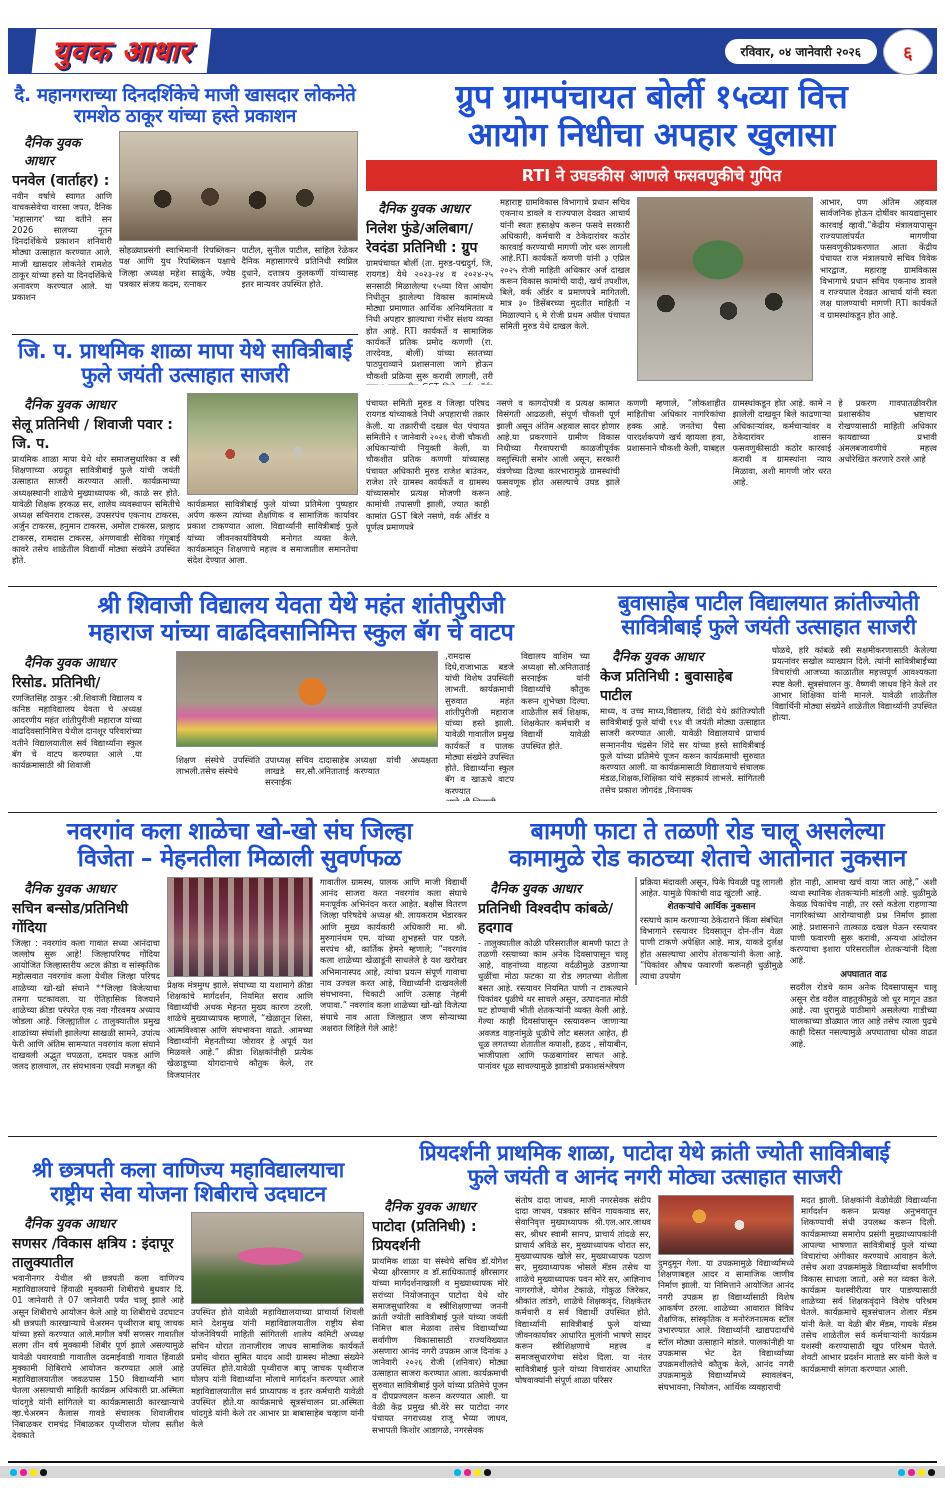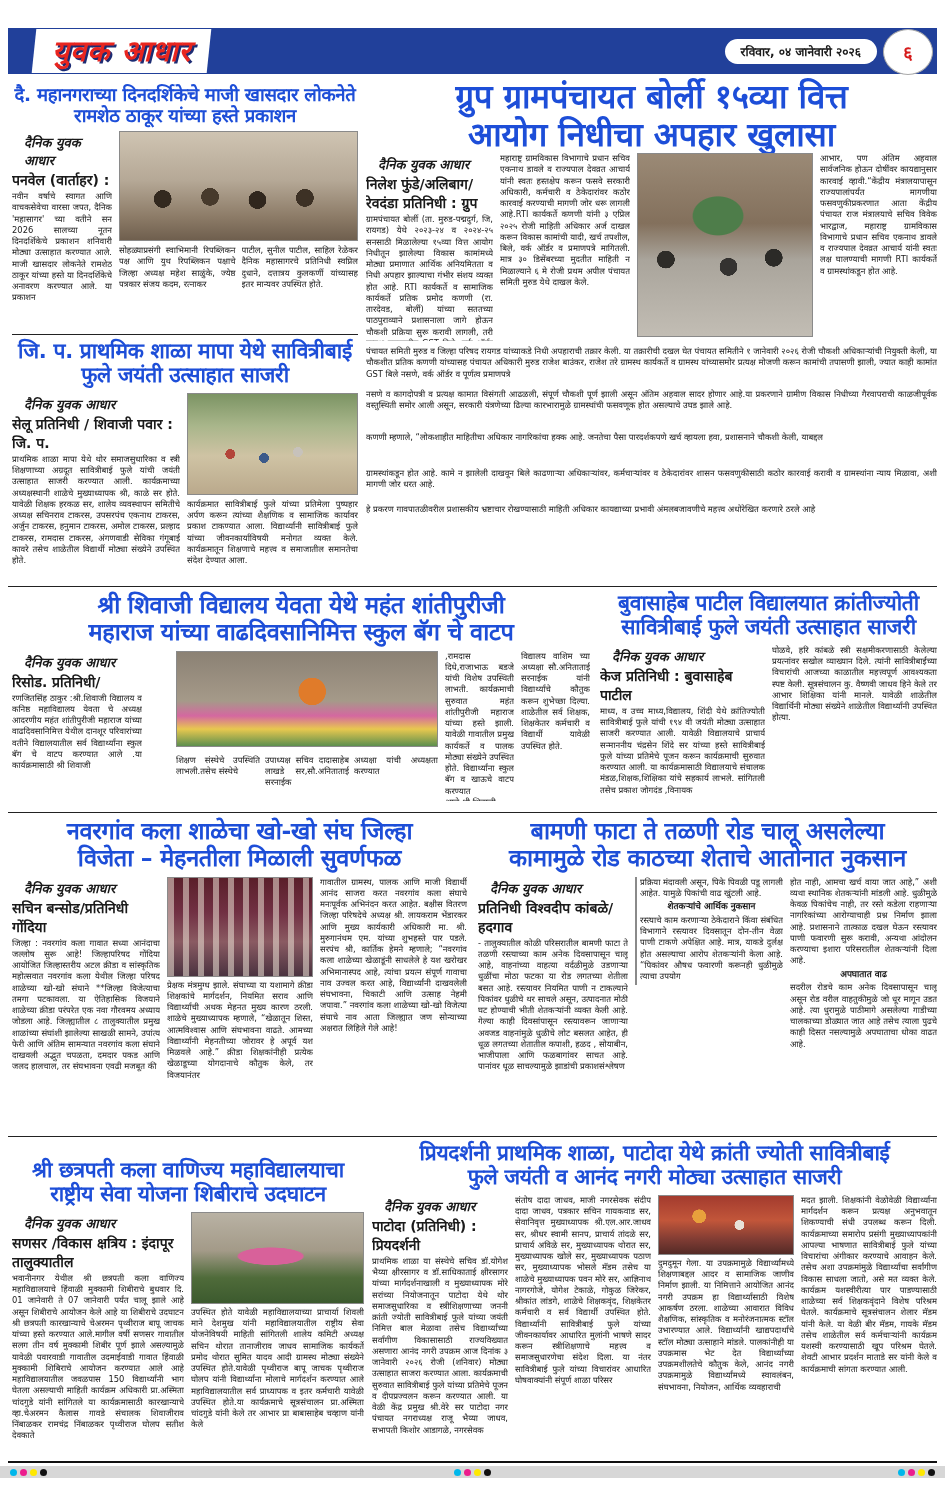--- a/index.html
+++ b/index.html
@@ -120,31 +120,32 @@
       <div style="flex:1;display:flex;flex-direction:column;gap:4px;">
         <div class="photo ph-school" style="height:102px;"></div>
         <div class="bodytext" style="flex:1;">कार्यक्रमात सावित्रीबाई फुले यांच्या प्रतिमेला पुष्पहार अर्पण करून त्यांच्या शैक्षणिक व सामाजिक कार्यावर प्रकाश टाकण्यात आला. विद्यार्थ्यांनी सावित्रीबाई फुले यांच्या जीवनकार्याविषयी मनोगत व्यक्त केले. कार्यक्रमातून शिक्षणाचे महत्त्व व समाजातील समानतेचा संदेश देण्यात आला.</div>
       </div>
     </div>
   </div>
 
   <div class="abs" style="left:366px;top:78px;width:571px;height:503px;">
     <div class="hl hl-xl">ग्रुप ग्रामपंचायत बोर्ली  १५व्या वित्त</div>
     <div class="hl hl-xl">आयोग निधीचा अपहार खुलासा</div>
+    <div class="banner">RTI ने उघडकीस आणले फसवणुकीचे गुपित</div>
     <div class="cols" style="height:188px;">
       <div class="col" style="flex:0 0 127px;">
         <div class="agency">दैनिक युवक आधार</div>
         <div class="dateline">निलेश फुंडे/अलिबाग/ रेवदंडा प्रतिनिधी : ग्रुप</div>
         <div class="bodytext" style="height:158px;">ग्रामपंचायत बोर्ली (ता. मुरुड-पद्मदुर्ग, जि, रायगड) येथे २०२३-२४ व २०२४-२५ सनसाठी मिळालेल्या १५व्या वित्त आयोग निधीतून झालेल्या विकास कामांमध्ये मोठ्या प्रमाणात आर्थिक अनियमितता व निधी अपहार झाल्याचा गंभीर संशय व्यक्त होत आहे. RTI कार्यकर्ते व सामाजिक कार्यकर्ते प्रतिक प्रमोद कणणी (रा. तारदेवड, बोर्ली) यांच्या सततच्या पाठपुराव्याने प्रशासनाला जागे होऊन चौकशी प्रक्रिया सुरू करावी लागली, तरी प्रत्यक्ष तपासणीत GST बिले, वर्क ऑर्डर व पूर्णत्व प्रमाणपत्रे नसल्याचे आढळून आले.</div>
       </div>
       <div class="col bodytext" style="flex:0 0 130px;">महाराष्ट्र ग्रामविकास विभागाचे प्रधान सचिव एकनाथ डावले व राज्यपाल देवव्रत आचार्य यांनी स्वतः हस्तक्षेप करून फसवे सरकारी अधिकारी, कर्मचारी व ठेकेदारांवर कठोर कारवाई करण्याची मागणी जोर धरू लागली आहे.RTI कार्यकर्ते कणणी यांनी ३ एप्रिल २०२५ रोजी माहिती अधिकार अर्ज दाखल करून विकास कामांची यादी, खर्च तपशील, बिले, वर्क ऑर्डर व प्रमाणपत्रे मागितली. मात्र ३० डिसेंबरच्या मुदतीत माहिती न मिळाल्याने ६ मे रोजी प्रथम अपील पंचायत समिती मुरुड येथे दाखल केले.</div>
       <div class="photo ph-street" style="flex:0 0 176px;height:184px;"></div>
       <div class="col bodytext" style="flex:1;">आभार, पण अंतिम अहवाल सार्वजनिक होऊन दोषींवर कायद्यानुसार कारवाई व्हावी.“केंद्रीय मंत्रालयापासून राज्यपालांपर्यंत मागणीया फसवणुकीप्रकरणात आता केंद्रीय पंचायत राज मंत्रालयाचे सचिव विवेक भारद्वाज, महाराष्ट्र ग्रामविकास विभागाचे प्रधान सचिव एकनाथ डावले व राज्यपाल देवव्रत आचार्य यांनी स्वतः लक्ष घालण्याची मागणी RTI कार्यकर्ते व ग्रामस्थांकडून होत आहे.</div>
     </div>
-    <div class="cols" style="height:186px;margin-top:5px;flex-direction:column;">
+    <div class="cols" style="height:186px;margin-top:13px;">
       <div class="col bodytext" style="flex:1.25;">पंचायत समिती मुरुड व जिल्हा परिषद रायगड यांच्याकडे निधी अपहाराची तक्रार केली. या तक्रारीची दखल घेत पंचायत समितीने १ जानेवारी २०२६ रोजी चौकशी अधिकाऱ्यांची नियुक्ती केली, या चौकशीत प्रतिक कणणी यांच्यासह पंचायत अधिकारी मुरुड राजेश बाउंकर, राजेश तरे ग्रामस्थ कार्यकर्ते व ग्रामस्थ यांच्यासमोर प्रत्यक्ष मोजणी करून कामांची तपासणी झाली, ज्यात काही कामांत GST बिले नसणे, वर्क ऑर्डर व पूर्णत्व प्रमाणपत्रे</div>
       <div class="col bodytext" style="flex:1.25;">नसणे व कागदोपत्री व प्रत्यक्ष कामात विसंगती आढळली, संपूर्ण चौकशी पूर्ण झाली असून अंतिम अहवाल सादर होणार आहे.या प्रकरणाने ग्रामीण विकास निधीच्या गैरवापराची काळजीपूर्वक वस्तुस्थिती समोर आली असून, सरकारी यंत्रणेच्या ढिल्या कारभारामुळे ग्रामस्थांची फसवणूक होत असल्याचे उघड झाले आहे.</div>
       <div class="col bodytext" style="flex:1;">कणणी म्हणाले, “लोकशाहीत माहितीचा अधिकार नागरिकांचा हक्क आहे. जनतेचा पैसा पारदर्शकपणे खर्च व्हायला हवा, प्रशासनाने चौकशी केली, याबद्दल</div>
       <div class="col bodytext" style="flex:1;">ग्रामस्थांकडून होत आहे. कामे न झालेली दाखवून बिले काढणाऱ्या अधिकाऱ्यांवर, कर्मचाऱ्यांवर व ठेकेदारांवर शासन फसवणुकीसाठी कठोर कारवाई करावी व ग्रामस्थांना न्याय मिळावा, अशी मागणी जोर धरत आहे.</div>
       <div class="col bodytext" style="flex:1;">हे प्रकरण गावपातळीवरील प्रशासकीय भ्रष्टाचार रोखण्यासाठी माहिती अधिकार कायद्याच्या प्रभावी अंमलबजावणीचे महत्त्व अधोरेखित करणारे ठरले आहे</div>
     </div>
   </div>
 
   <div class="abs rule" style="left:8px;top:586px;width:929px;"></div>
 

